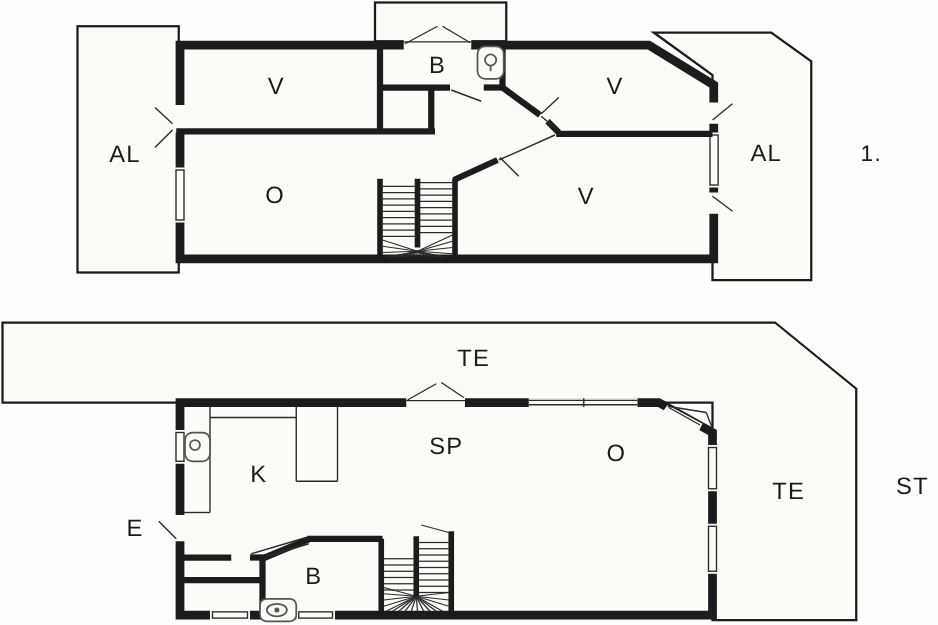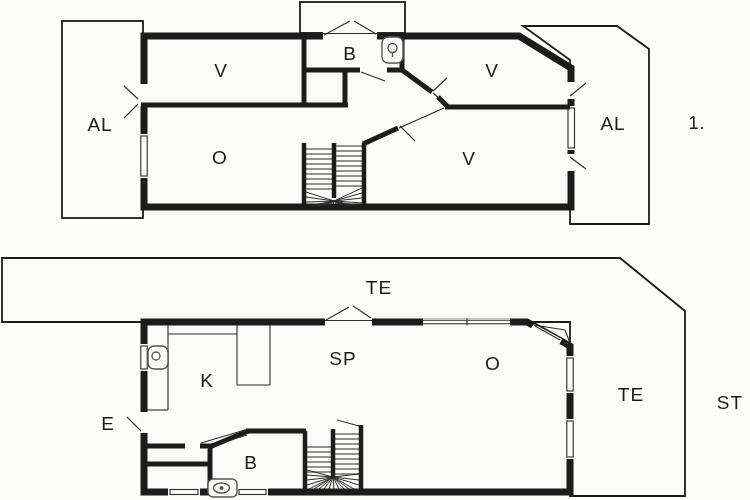--- a/index.html
+++ b/index.html
@@ -252,20 +252,20 @@
   <div class="lbl" style="left:221px;top:70px">V</div>
   <div class="lbl" style="left:350px;top:53px">B</div>
   <div class="lbl" style="left:492px;top:70px">V</div>
   <div class="lbl" style="left:613px;top:123px">AL</div>
   <div class="lbl" style="left:220px;top:157px">O</div>
   <div class="lbl" style="left:469px;top:158px">V</div>
   <div class="lbl small" style="left:697px;top:123px">1.</div>
 
   <div class="lbl" style="left:379px;top:287px">TE</div>
   <div class="lbl" style="left:207px;top:380px">K</div>
-  <div class="lbl" style="left:343px;top:358px">SP</div>
+  <div class="lbl" style="left:357px;top:358px">SP</div>
   <div class="lbl" style="left:493px;top:363px">O</div>
   <div class="lbl" style="left:631px;top:394px">TE</div>
-  <div class="lbl" style="left:730px;top:402px">ST</div>
+  <div class="lbl" style="left:730px;top:390px">ST</div>
   <div class="lbl" style="left:108px;top:423px">E</div>
   <div class="lbl" style="left:251px;top:462px">B</div>
 
 </div>
 
 </body></html>

